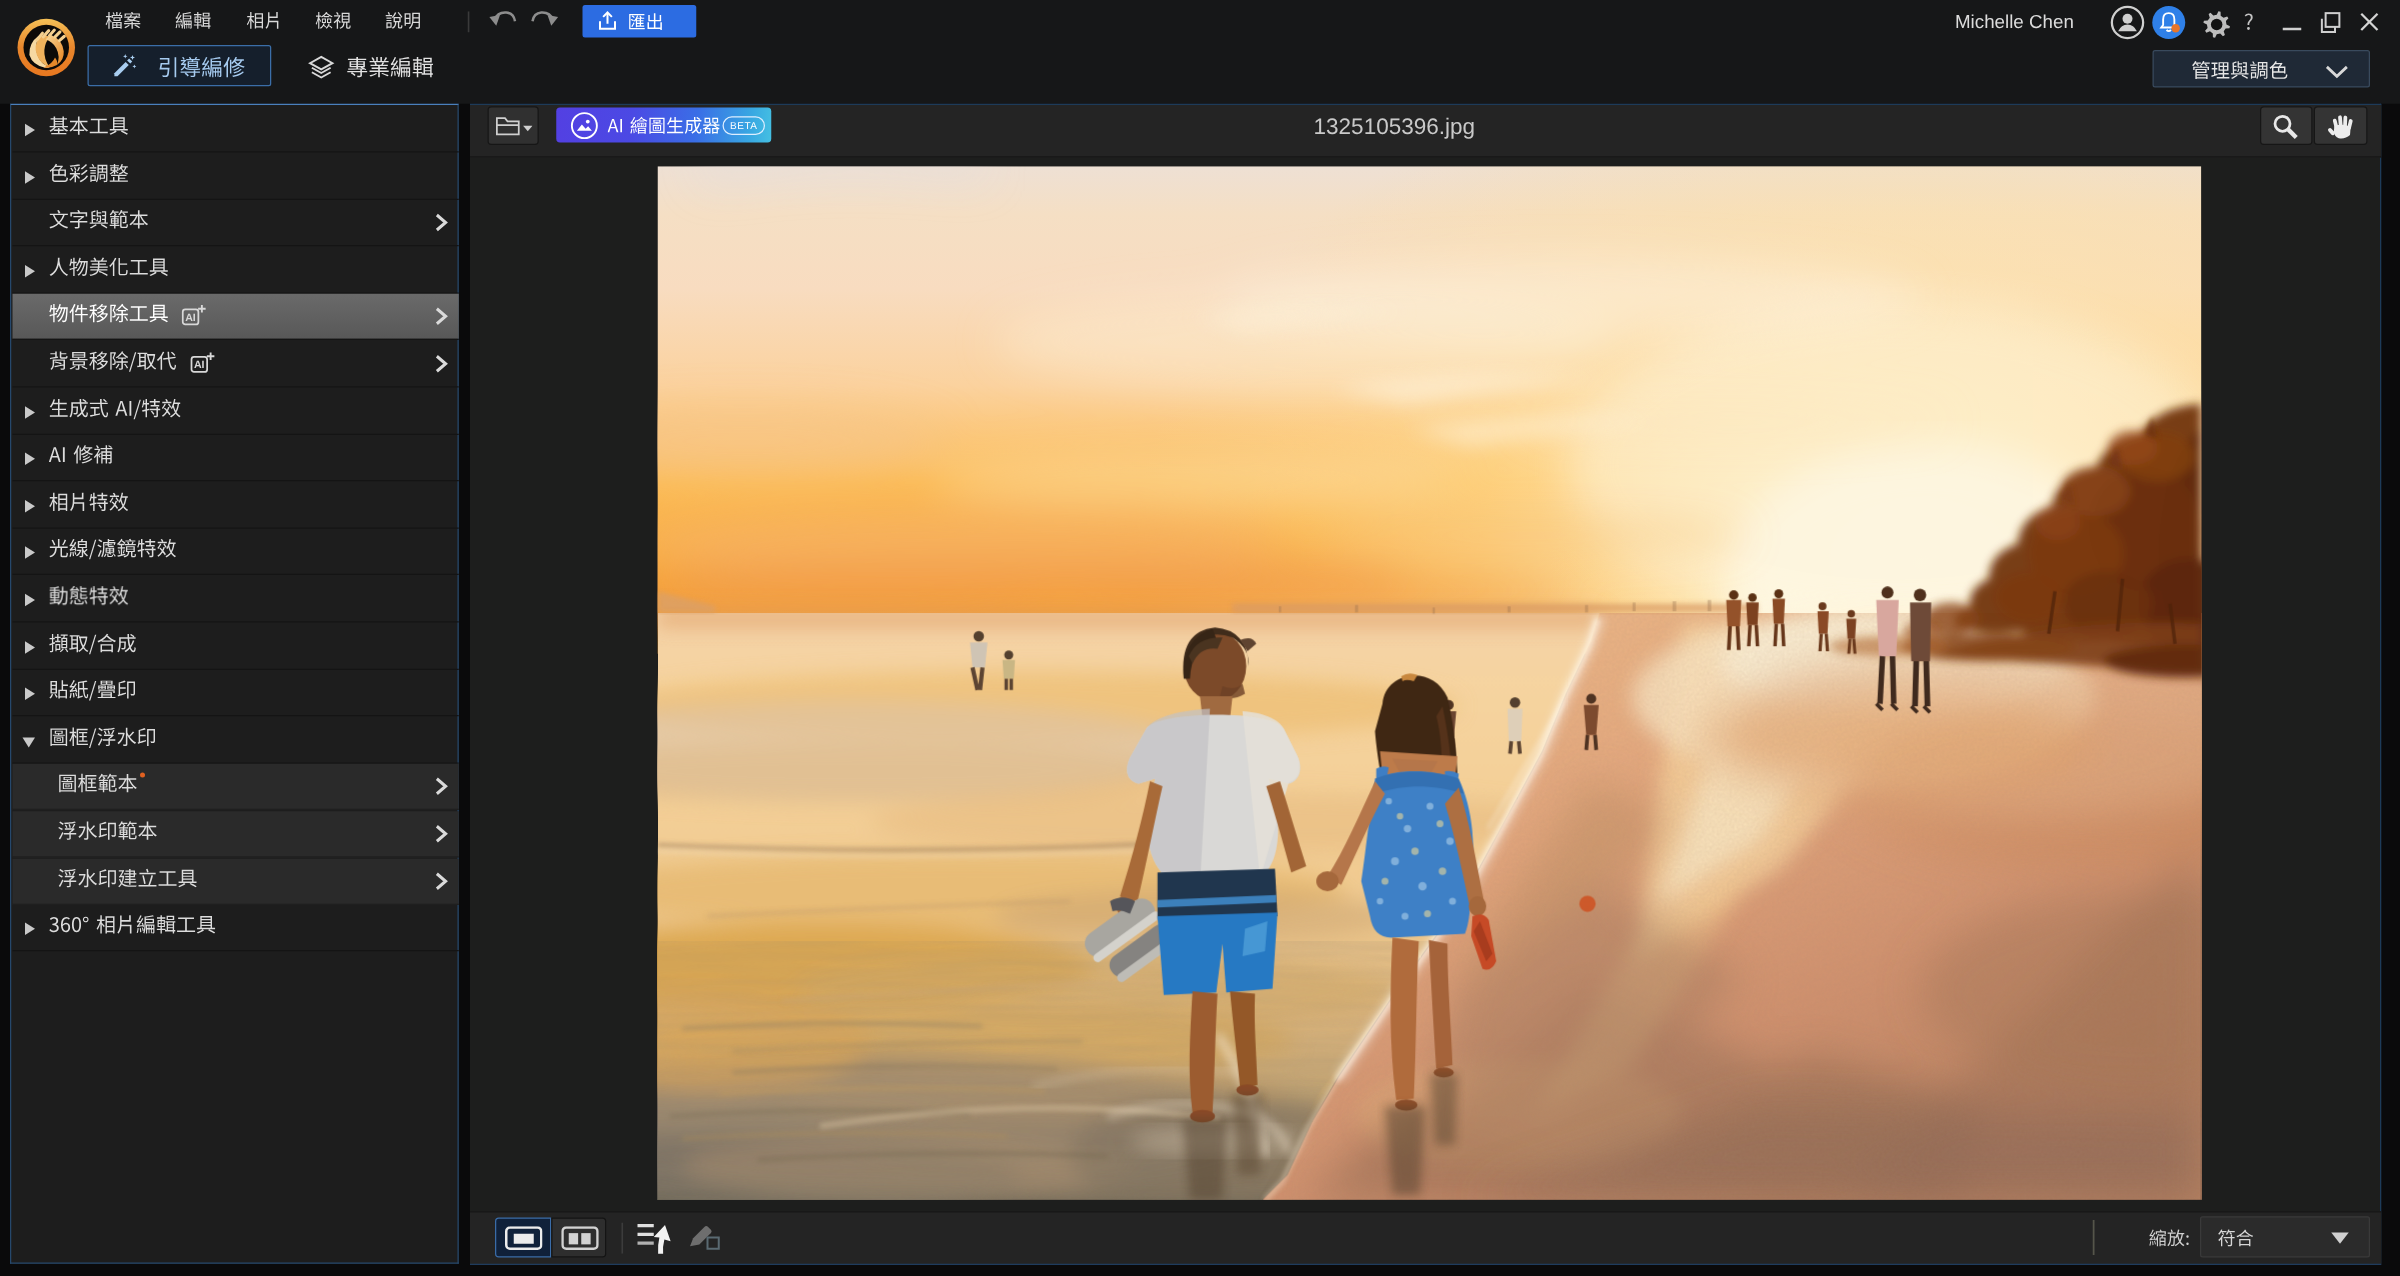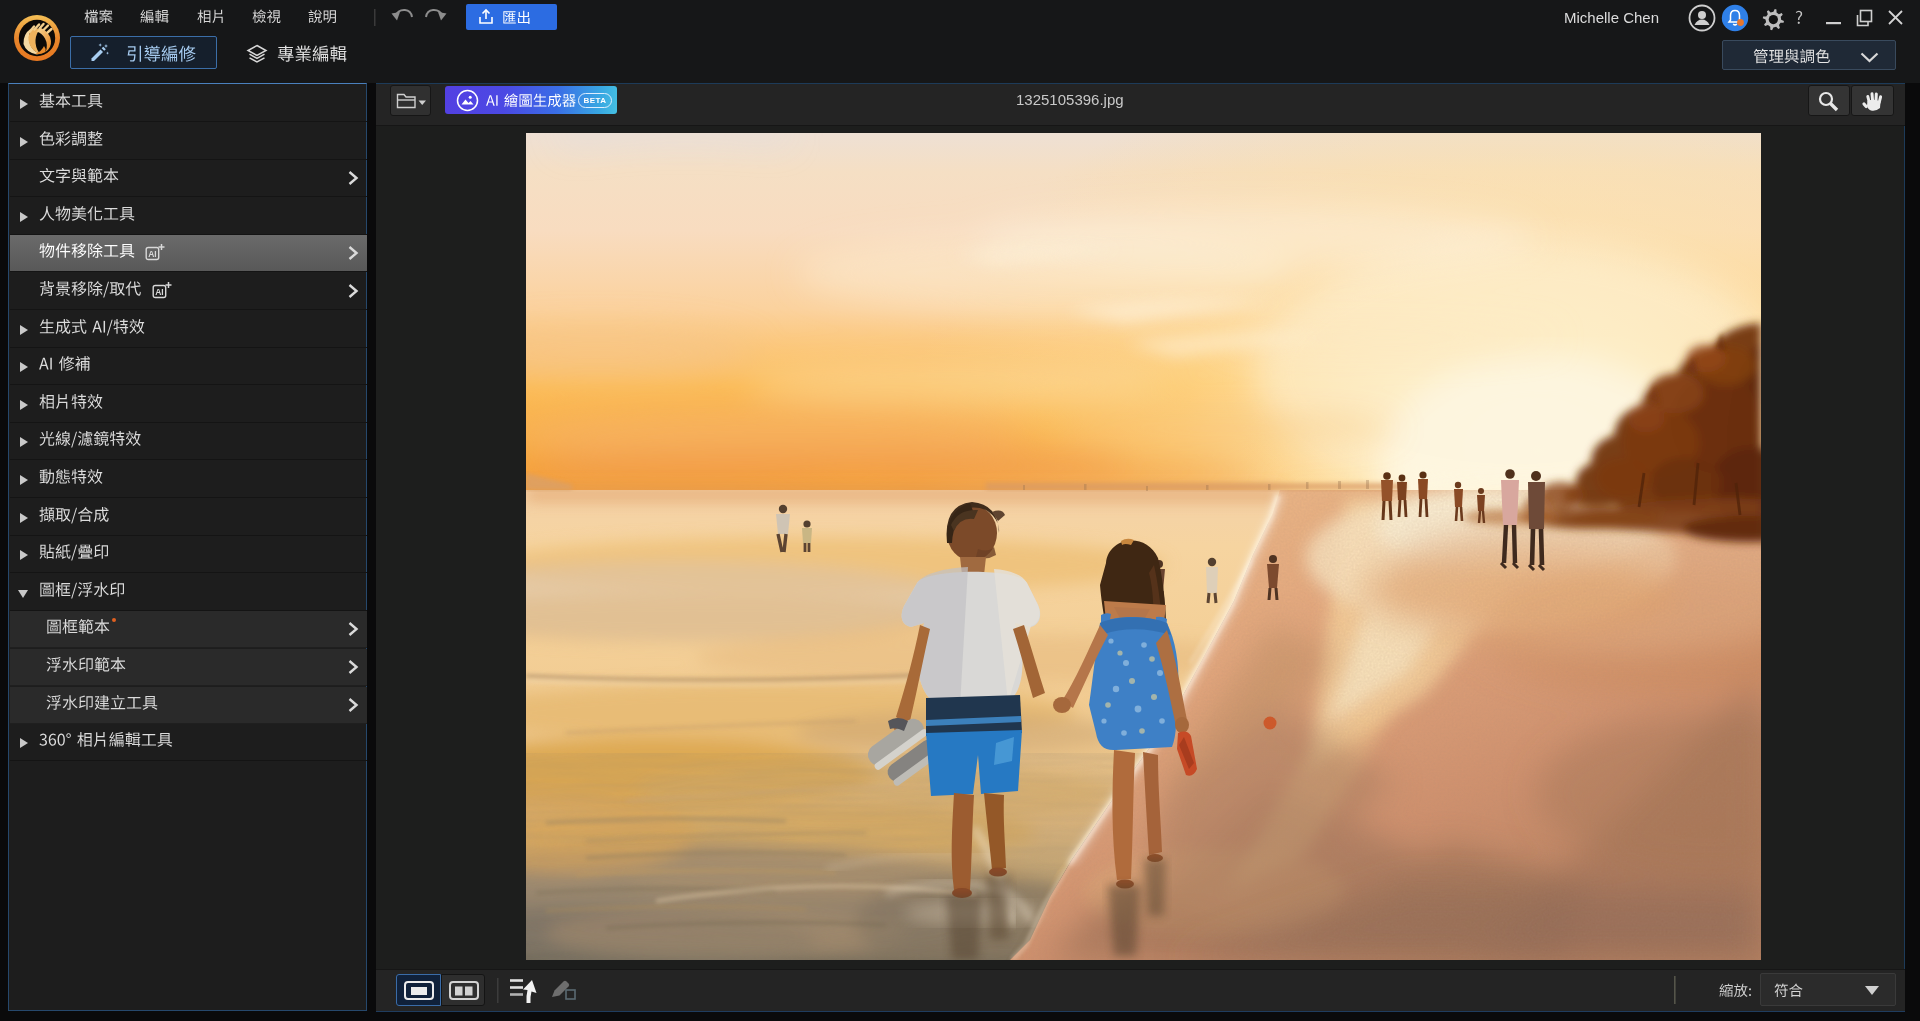--- a/index.html
+++ b/index.html
@@ -159,22 +159,22 @@
     <path d="M1.5 9 L19 9"></path>
   </g>
   <path d="M22.5 9.5 L30 9.5 L26.2 14 Z" fill="#cfcfcf"></path>
 </svg>
 <div class="abs" style="left:445px;top:86px;width:172px;height:28px;border-radius:3px;background:linear-gradient(95deg,#5340e2 0%,#4b49e4 35%,#3a6ee6 65%,#38a8e2 90%,#45c0e2 100%)"></div>
 <svg class="abs" style="left:456px;top:89px" width="23" height="23" viewBox="0 0 23 23">
   <circle cx="11.5" cy="11.5" r="10" fill="none" stroke="#fff" stroke-width="1.5"></circle>
   <path d="M5.5 15.5 L9.5 10.5 L12.5 14 L14.5 12 L17.5 15.5 Z" fill="#fff"></path>
   <circle cx="14.2" cy="8.2" r="1.5" fill="#fff"></circle>
 </svg>
-<div class="abs" style="left:578px;top:93px;width:34px;height:15px;border:1px solid #ddeeff;border-radius:8px;color:#fff;font-size:8px;font-weight:bold;text-align:center;line-height:13px;letter-spacing:0.4px">BETA</div>
-<div class="abs" style="left:1016px;top:91px;width:200px;height:20px;color:#c9c9c9;font-size:15px;text-align:left">1325105396.jpg</div>
+<div class="abs" style="left:578px;top:93px;width:34px;height:15px;border:1px solid #ddeeff;border-radius:8px;color:#fff;font-size:8px;font-weight:normal;text-align:center;line-height:13px;letter-spacing:0.4px">BETA</div>
+<div class="abs" style="left:980px;top:91px;width:200px;height:20px;color:#c9c9c9;font-size:18px;text-align:right">1325105396.jpg</div>
 <div class="btn-dark" style="left:1808px;top:85px;width:42px;height:31px;background:#343434"></div>
 <div class="btn-dark" style="left:1851px;top:85px;width:43px;height:31px;background:#343434"></div>
 <svg class="abs" style="left:1816px;top:90px" width="26" height="23" viewBox="0 0 26 23">
   <circle cx="10" cy="9" r="6" fill="none" stroke="#e8e8e8" stroke-width="2.2"></circle>
   <path d="M14.5 13.5 L21 20" stroke="#e8e8e8" stroke-width="3.4"></path>
 </svg>
 <svg class="abs" style="left:1861px;top:89px" width="24" height="24" viewBox="0 0 24 24">
   <g stroke="#ececec" stroke-width="3" stroke-linecap="round" fill="none">
     <path d="M8.2 13 L6.8 7.5"></path>
     <path d="M11.6 12 L11 4.8"></path>

